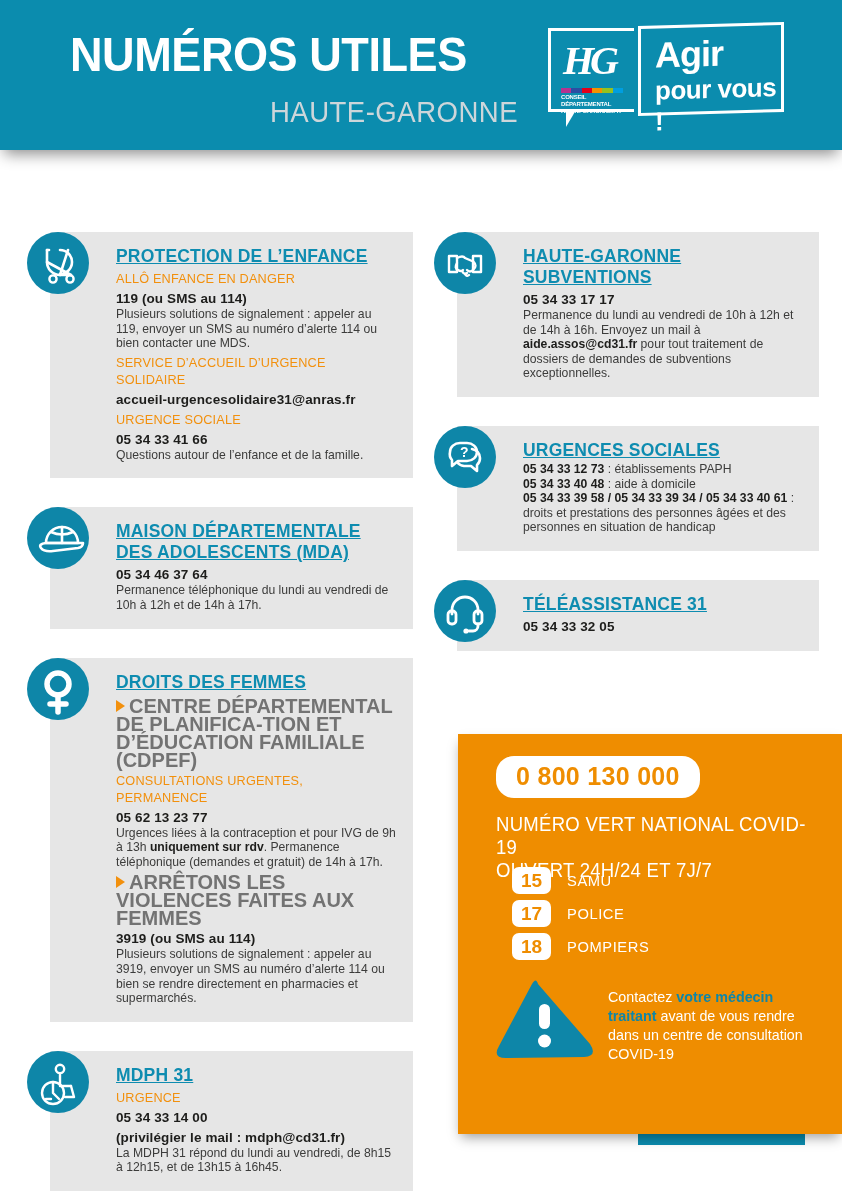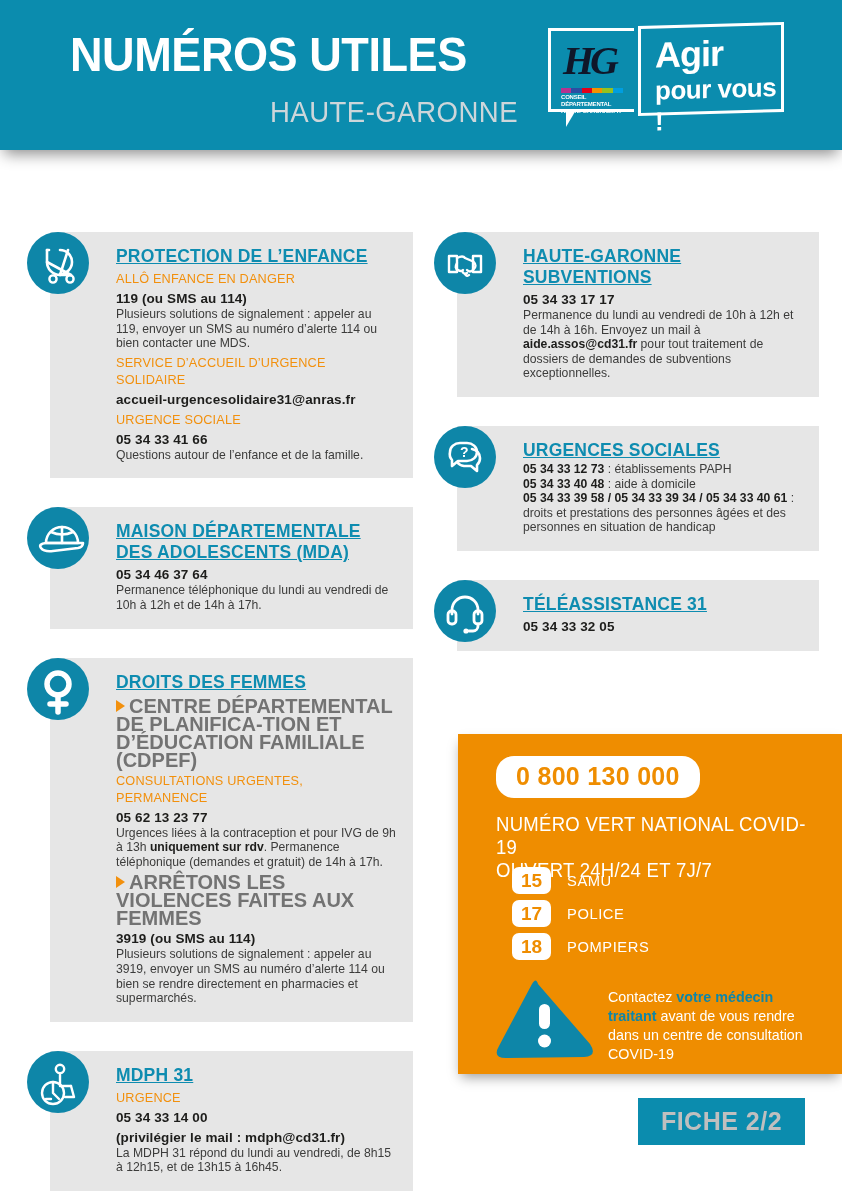--- a/index.html
+++ b/index.html
@@ -74,21 +74,21 @@
     left: 18px; top: 82px;
     width: 0; height: 0;
     border-left: 10px solid #ffffff;
     border-right: 9px solid transparent;
     border-bottom: 17px solid transparent;
   }
   .logo-hg {
     position: absolute;
     left: 12px; top: 6px;
     font-size: 40px; font-style: italic; font-weight: bold;
-    color: #0f172a;
+    color: #ffffff;
     font-family: "Liberation Serif", serif;
     letter-spacing: -4px;
   }
   .logo-cd-bars {
     position: absolute; left: 10px; top: 57px;
     width: 62px; height: 5px;
     display: flex;
   }
   .logo-cd-bars i { flex: 1 1 auto; height: 100%; display:block; }
   .logo-cd-text {
@@ -184,21 +184,21 @@
     color: #3c3c3b;
     line-height: 14.6px;
     margin: 0;
   }
   .body-text b, .phone b { font-weight: bold; color: #1d1d1b; }
 
   
   .covid-panel {
     position: absolute;
     left: 458px; top: 734px;
-    width: 384px; height: 340px;
+    width: 384px; height: 400px;
     background: #ef8d00;
     box-shadow: 0 6px 12px -3px rgba(0,0,0,0.4);
     z-index: 3;
   }
   .covid-pill {
     position: absolute; left: 38px; top: 22px;
     background: #ffffff;
     border-radius: 18px;
     padding: 6px 20px 7px 20px;
     font-size: 25px;

